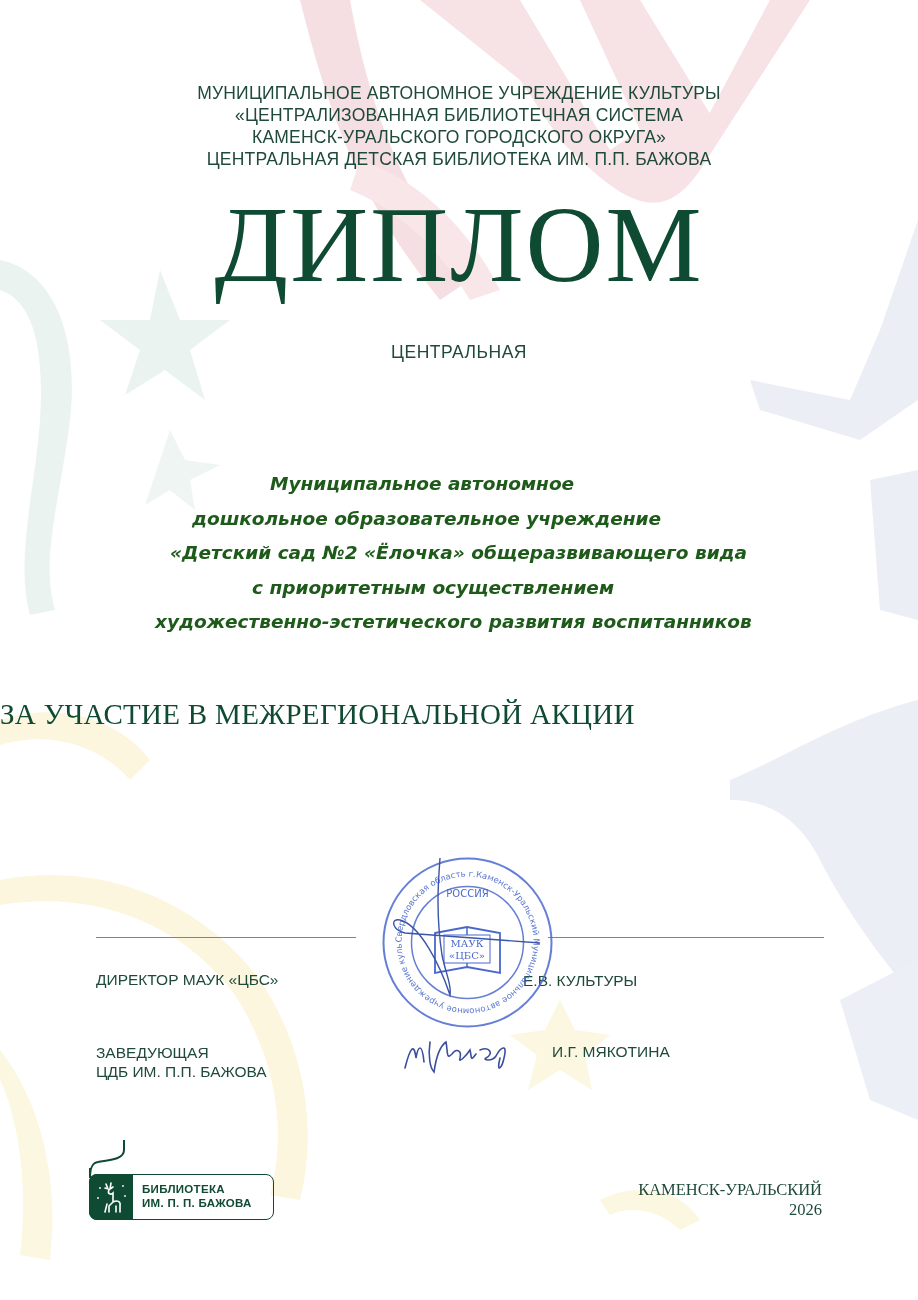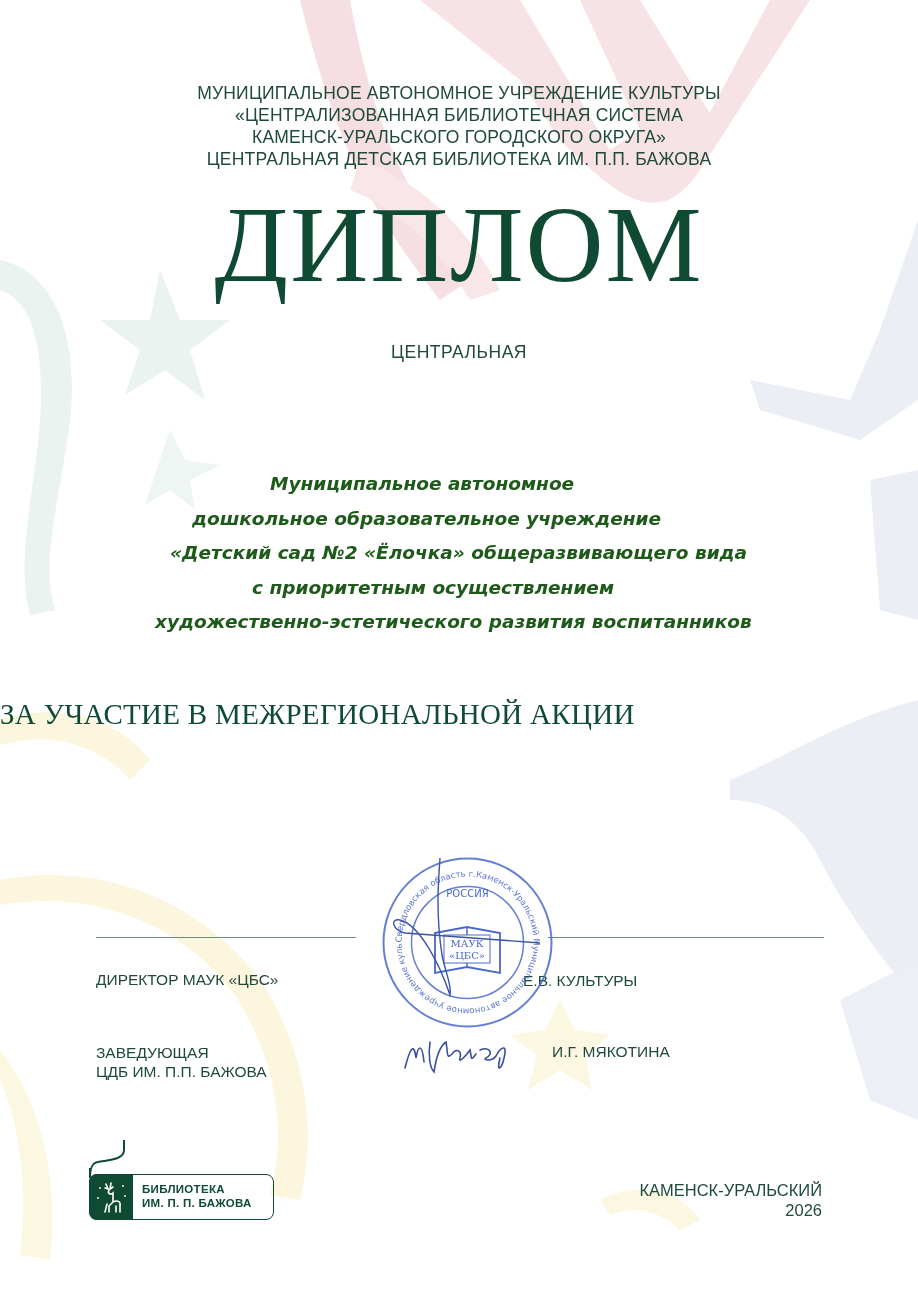--- a/index.html
+++ b/index.html
@@ -61,21 +61,21 @@
       position: absolute; left: -1px; top: -1px; width: 44px; height: 46px;
       background: #0f4a33; border-radius: 8px 0 0 8px;
     }
     .logo-text {
       position: absolute; left: 52px; top: 7px; font-size: 11.5px; line-height: 14px;
       font-weight: bold; color: #0f4a33; letter-spacing: 0.3px;
     }
 
     .city {
       position: absolute; right: 96px; top: 1180px; text-align: right;
-      font-size: 16.5px; line-height: 20px; color: #1f4a3a;
+      font-size: 16.5px; line-height: 20px; color: #1f4a3a; font-family: Liberation Serif, serif;
     }
   </style>
 </head>
 <body>
 
 <svg class="bg" width="918" height="1300" viewBox="0 0 918 1300">
 
   <path d="M300 0 C 330 120, 360 200, 440 300 L 470 280 C 400 190, 370 110, 350 0 Z" fill="#f6dfe3"></path>
   <path d="M420 0 L 520 0 L 610 150 L 640 130 L 580 0 L 640 0 L 720 130 L 690 150 L 770 0 L 810 0 L 700 170 C 660 230, 620 200, 560 140 L 520 80 Z" fill="#f7e2e6"></path>
   <path d="M360 160 C 420 180, 470 230, 500 290 L 470 300 C 440 250, 400 210, 350 190 Z" fill="#f8e6e9"></path>

